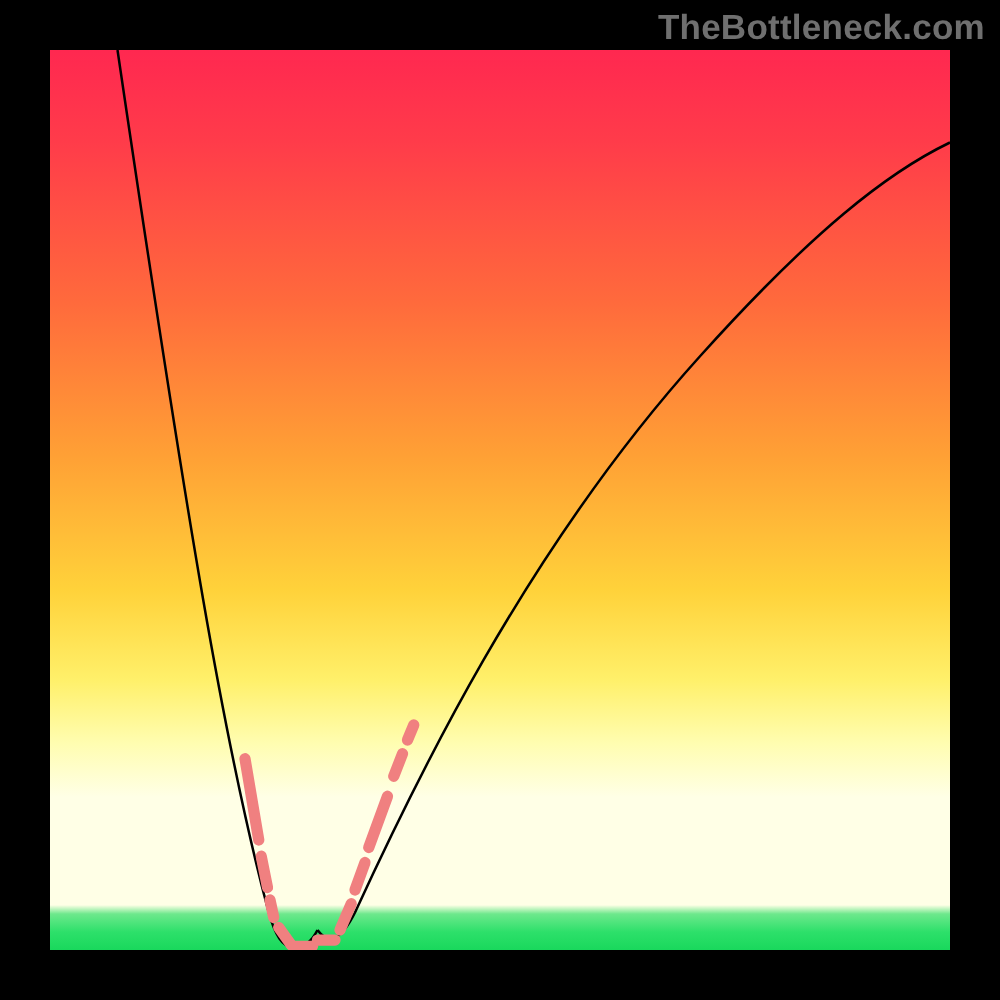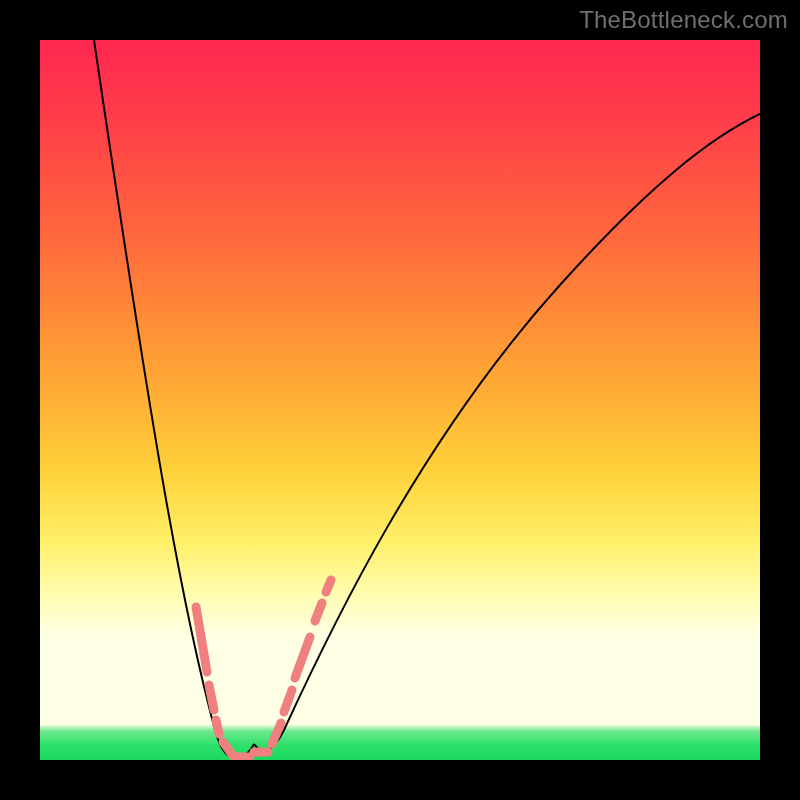--- a/index.html
+++ b/index.html
@@ -38,24 +38,24 @@
       #6de88c 96%,
       #2de06a 98%,
       #19d85c 100%
     );
   }
   .watermark {
     position: absolute;
     top: 6px;
     right: 12px;
     font-family: Arial, Helvetica, sans-serif;
-    font-size: 24px;
+    font-size: 28px;
     letter-spacing: 0.2px;
     color: #6f6f6f;
-    font-weight: 400;
+    font-weight: 700;
   }
   svg.curve-layer {
     position: absolute;
     left: 40px;
     top: 40px;
     width: 720px;
     height: 720px;
     pointer-events: none;
   }
 </style>

